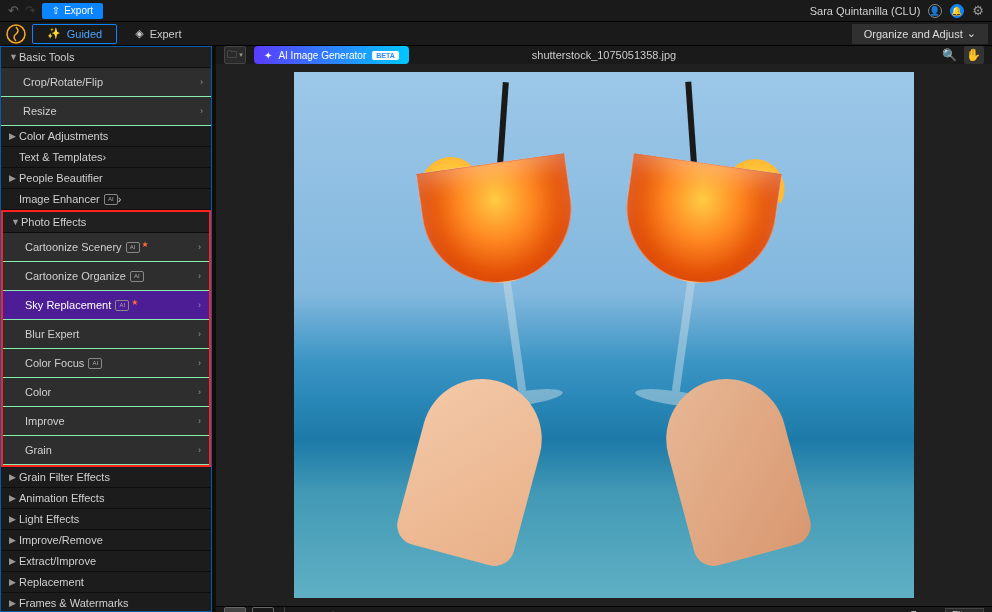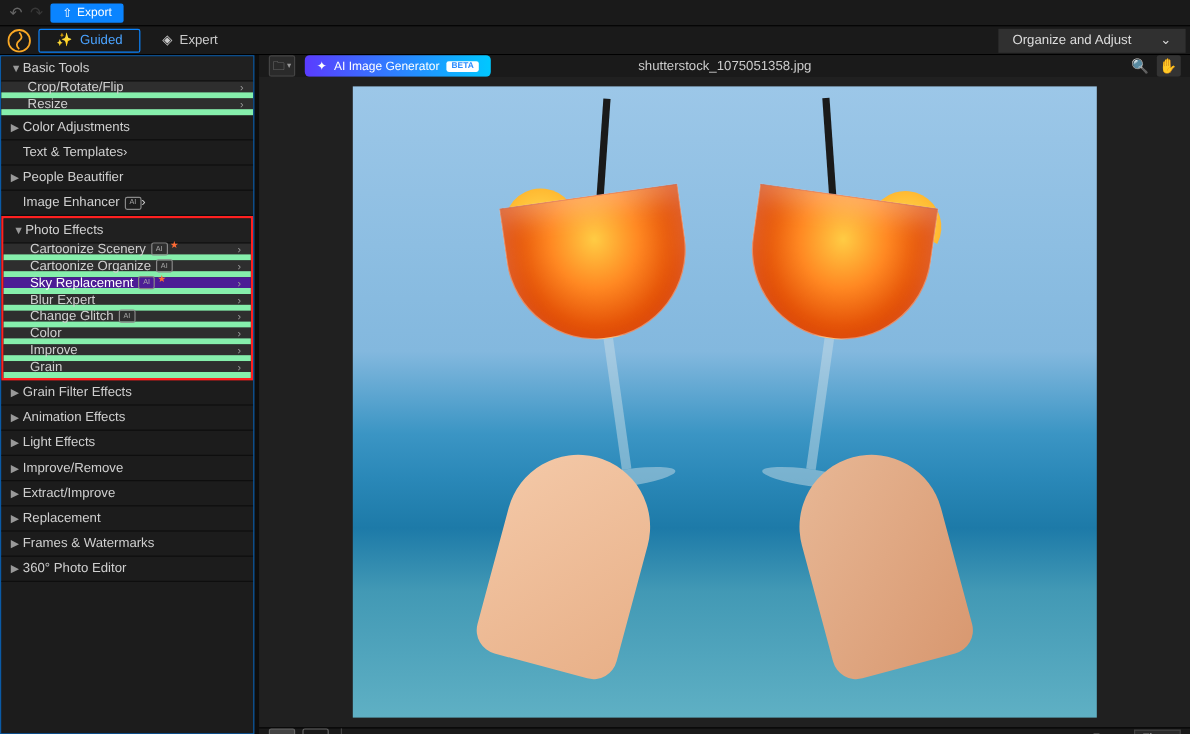--- a/index.html
+++ b/index.html
@@ -9,27 +9,27 @@
 .titlebar .right{margin-left:auto;display:flex;align-items:center;gap:8px}
 .nav-arrow{color:#666;font-size:13px;cursor:pointer}
 .export-btn{background:#0a84ff;color:#fff;border:none;height:16px;padding:0 10px;border-radius:2px;font-size:10px;display:flex;align-items:center;gap:4px;cursor:pointer}
 .circle-icon{width:14px;height:14px;border-radius:50%;border:1px solid #888;display:flex;align-items:center;justify-content:center;font-size:9px;color:#ccc}
 .circle-icon.blue{background:#0a84ff;border-color:#0a84ff;color:#fff}
 .gear{color:#999;font-size:13px}
 .modebar{height:24px;background:#1a1a1a;display:flex;align-items:center;padding:0 4px;border-bottom:1px solid #000}
 .logo{width:24px;height:24px;display:flex;align-items:center;justify-content:center}
 .mode-btn{height:20px;padding:0 14px;display:flex;align-items:center;gap:6px;color:#ccc;font-size:11px;cursor:pointer;margin-left:4px}
 .mode-btn.active{border:1px solid #0a84ff;border-radius:2px;color:#4aa3ff}
-.org-btn{margin-left:auto;background:#303030;color:#ddd;border:none;height:20px;padding:0 12px;font-size:11px;display:flex;align-items:center;gap:24px;cursor:pointer}
+.org-btn{margin-left:auto;background:#303030;color:#ddd;border:none;height:20px;padding:0 12px;font-size:11px;display:flex;align-items:center;gap:4px;cursor:pointer}
 .main{display:flex;height:566px}
 .sidebar{width:212px;background:#1c1c1c;border:1px solid #0a5aa6;overflow-y:auto}
 .cat{height:21px;display:flex;align-items:center;padding:0 8px;color:#d0d0d0;cursor:pointer;border-bottom:1px solid #0e0e0e}
 .cat.exp{background:#202020}
 .cat .arrow{width:10px;font-size:9px;color:#999}
-.sub{height:14px;display:flex;align-items:center;padding:0 8px 0 22px;background:#2e2e2e;color:#d0d0d0;cursor:pointer;border-bottom:5px solid #86efac;position:relative}
+.sub{height:29px;display:flex;align-items:center;padding:0 8px 0 22px;background:#2e2e2e;color:#d0d0d0;cursor:pointer;border-bottom:1px solid #86efac;position:relative}
 .sub.sel{background:#4c1d95;color:#fff}
 .sub .chev{position:absolute;right:8px;font-size:9px;color:#999}
 .sub .star{color:#ff6b35;font-size:8px;margin-left:2px;position:relative;top:-3px}
 .ai-badge{display:inline-flex;align-items:center;justify-content:center;width:14px;height:11px;border:1px solid #888;border-radius:2px;font-size:6px;margin-left:4px;color:#aaa}
 .redbox{border:2px solid #ff2020}
 .content{flex:1;background:#202020;display:flex;flex-direction:column;margin-left:4px}
 .topstrip{height:24px;background:#1a1a1a;display:flex;align-items:center;padding:0 8px;gap:8px}
 .folder-btn{width:22px;height:18px;background:#2a2a2a;border:1px solid #444;border-radius:2px;display:flex;align-items:center;justify-content:center;color:#999;font-size:10px;cursor:pointer}
 .ai-gen{height:18px;padding:0 10px;border-radius:4px;background:linear-gradient(90deg,#5a3cff,#00c8ff);color:#fff;font-size:10px;display:flex;align-items:center;gap:6px;border:none;cursor:pointer}
 .ai-gen .beta{background:#fff;color:#2a8cff;font-size:7px;padding:1px 4px;border-radius:2px;font-weight:bold}
@@ -65,20 +65,26 @@
 
 <div class="titlebar">
   <div class="left">
     <span class="nav-arrow">↶</span>
     <span class="nav-arrow" style="opacity:.4">↷</span>
     <button class="export-btn">
       <span>⇧</span>
       <span>Export</span>
     </button>
   </div>
+  <div class="right">
+    <span>Sara Quintanilla (CLU)</span>
+    <span class="circle-icon">👤</span>
+    <span class="circle-icon blue">🔔</span>
+    <span class="gear">⚙</span>
+  </div>
 </div>
 
 <div class="modebar">
   <div class="logo">
     <svg width="20" height="20" viewBox="0 0 20 20">
         <circle cx="10" cy="10" r="9" fill="none" stroke="#f9a825" stroke-width="1.5"></circle>
         <path d="M10 3 Q14 7 10 10 Q6 13 10 17" stroke="#f9a825" stroke-width="1.5" fill="none"></path>
       </svg>
   </div>
   <div class="mode-btn active">
@@ -149,21 +155,21 @@
           <span>Sky Replacement</span>
           <span class="ai-badge">AI</span>
           <span class="star">★</span>
           <span class="chev">›</span>
         </div>
       <div class="sub">
           <span>Blur Expert</span>
           <span class="chev">›</span>
         </div>
       <div class="sub">
-          <span>Change Glitch</span>
+          <span>Color Focus</span>
           <span class="ai-badge">AI</span>
           <span class="chev">›</span>
         </div>
       <div class="sub">
           <span>Color</span>
           <span class="chev">›</span>
         </div>
       <div class="sub">
           <span>Improve</span>
           <span class="chev">›</span>

